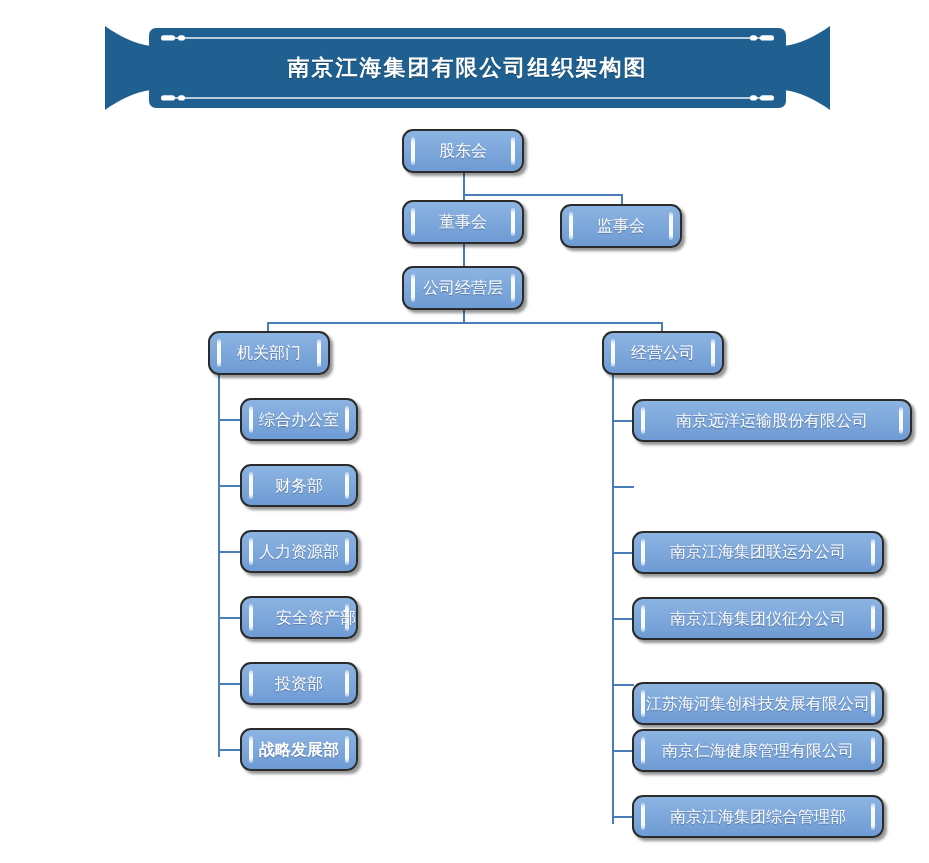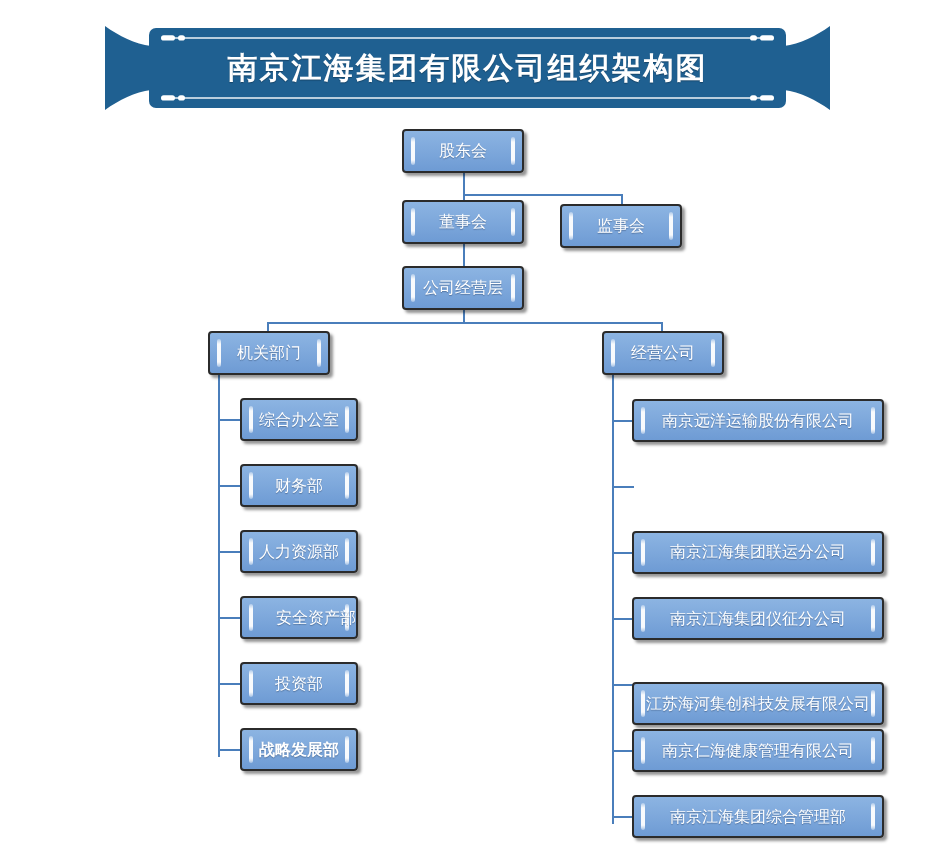--- a/index.html
+++ b/index.html
@@ -35,40 +35,40 @@
   #title-text {
     position: absolute;
     left: 0;
     top: 0;
     width: 725px;
     height: 96px;
     display: flex;
     align-items: center;
     justify-content: center;
     color: #ffffff;
-    font-size: 30px;
+    font-size: 22px;
     font-weight: bold;
     letter-spacing: 2px;
     white-space: nowrap;
     text-shadow: 0 1px 1px rgba(0,0,0,.28);
   }
 
   
   .conn {
     position: absolute;
     background: #4A7EBB;
   }
   .conn.v { width: 2px; }
   .conn.h { height: 2px; }
 
   
   .node {
     position: absolute;
     border: 2px solid #2b2b2b;
-    border-radius: 4px;
+    border-radius: 11px;
     background: linear-gradient(to bottom, #8CB4E2 0%, #7FA9DC 45%, #6E9BD4 100%);
     box-shadow: 3px 3px 3px rgba(0,0,0,.42);
     box-sizing: border-box;
     display: flex;
     align-items: center;
     justify-content: center;
   }
   .node .label {
     color: #ffffff;
     font-size: 16px;
@@ -228,21 +228,21 @@
     <span class="hl left"></span>
     <span class="hl right"></span>
     <span class="label">投资部</span>
   </div>
   <div class="node small" style="left:240px; top:728px; width:118px; height:43px;font-weight:bold;">
     <span class="hl left"></span>
     <span class="hl right"></span>
     <span class="label">战略发展部</span>
   </div>
 
-  <div class="node wide" style="left:632px; top:399px; width:252px; height:43px;">
+  <div class="node wide" style="left:632px; top:399px; width:280px; height:43px;">
     <span class="hl left"></span>
     <span class="hl right"></span>
     <span class="label">南京远洋运输股份有限公司</span>
   </div>
   <div class="node wide" style="left:632px; top:531px; width:252px; height:43px;font-family:Liberation Mono, monospace;">
     <span class="hl left"></span>
     <span class="hl right"></span>
     <span class="label">南京江海集团联运分公司</span>
   </div>
   <div class="node wide" style="left:632px; top:597px; width:252px; height:43px;">

